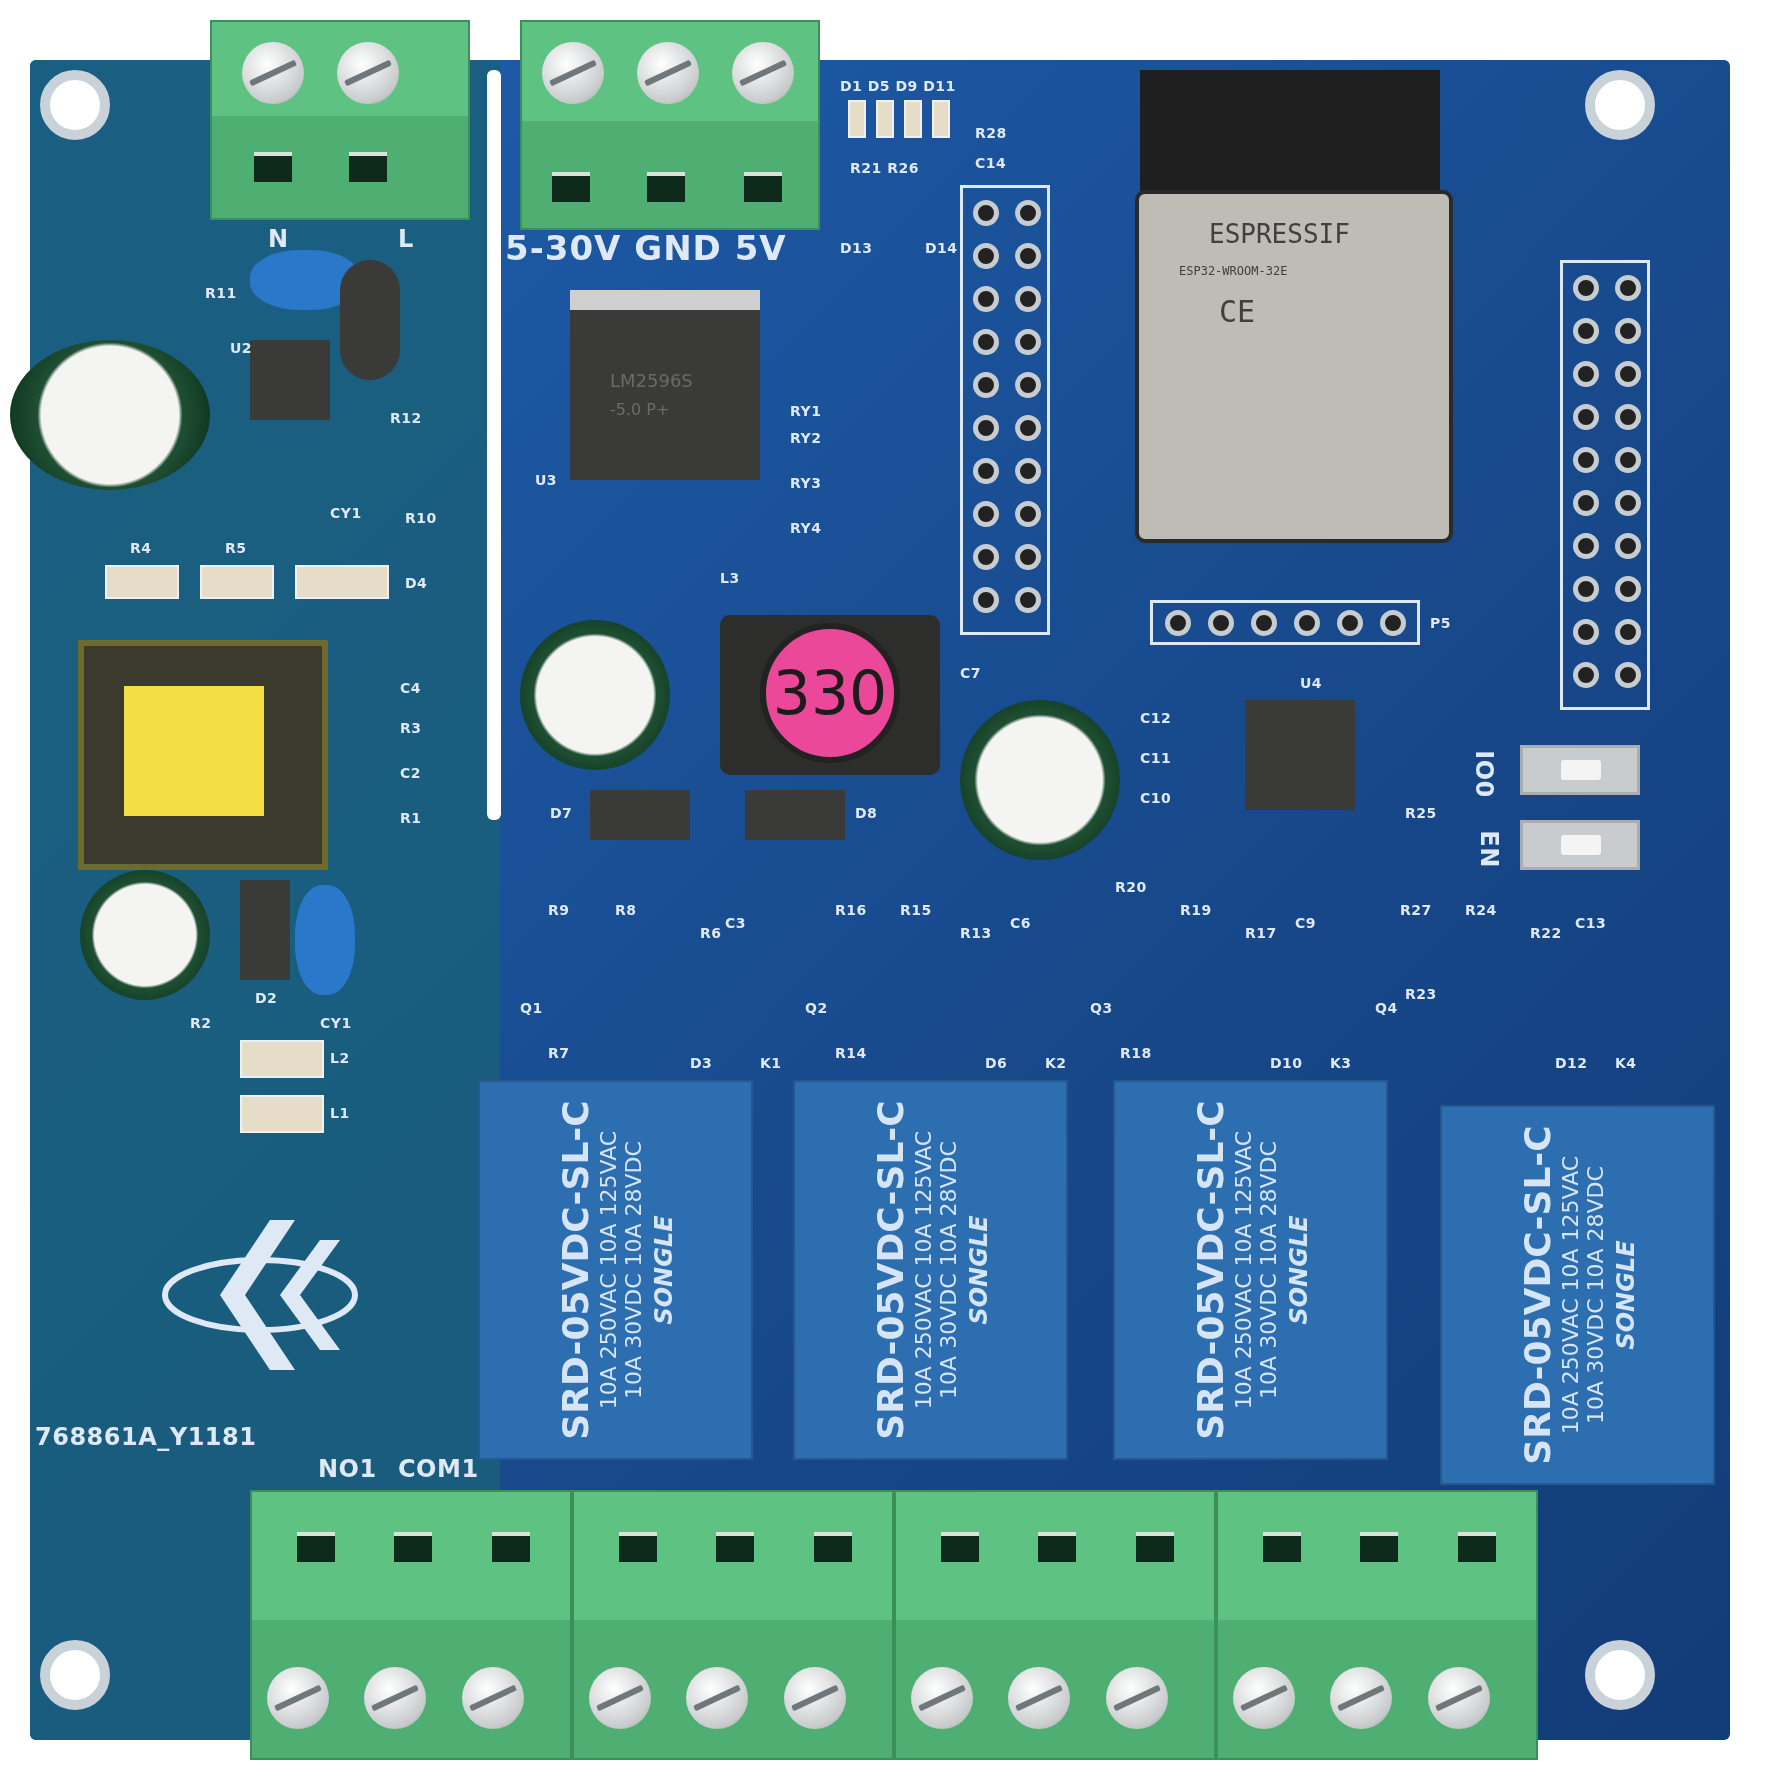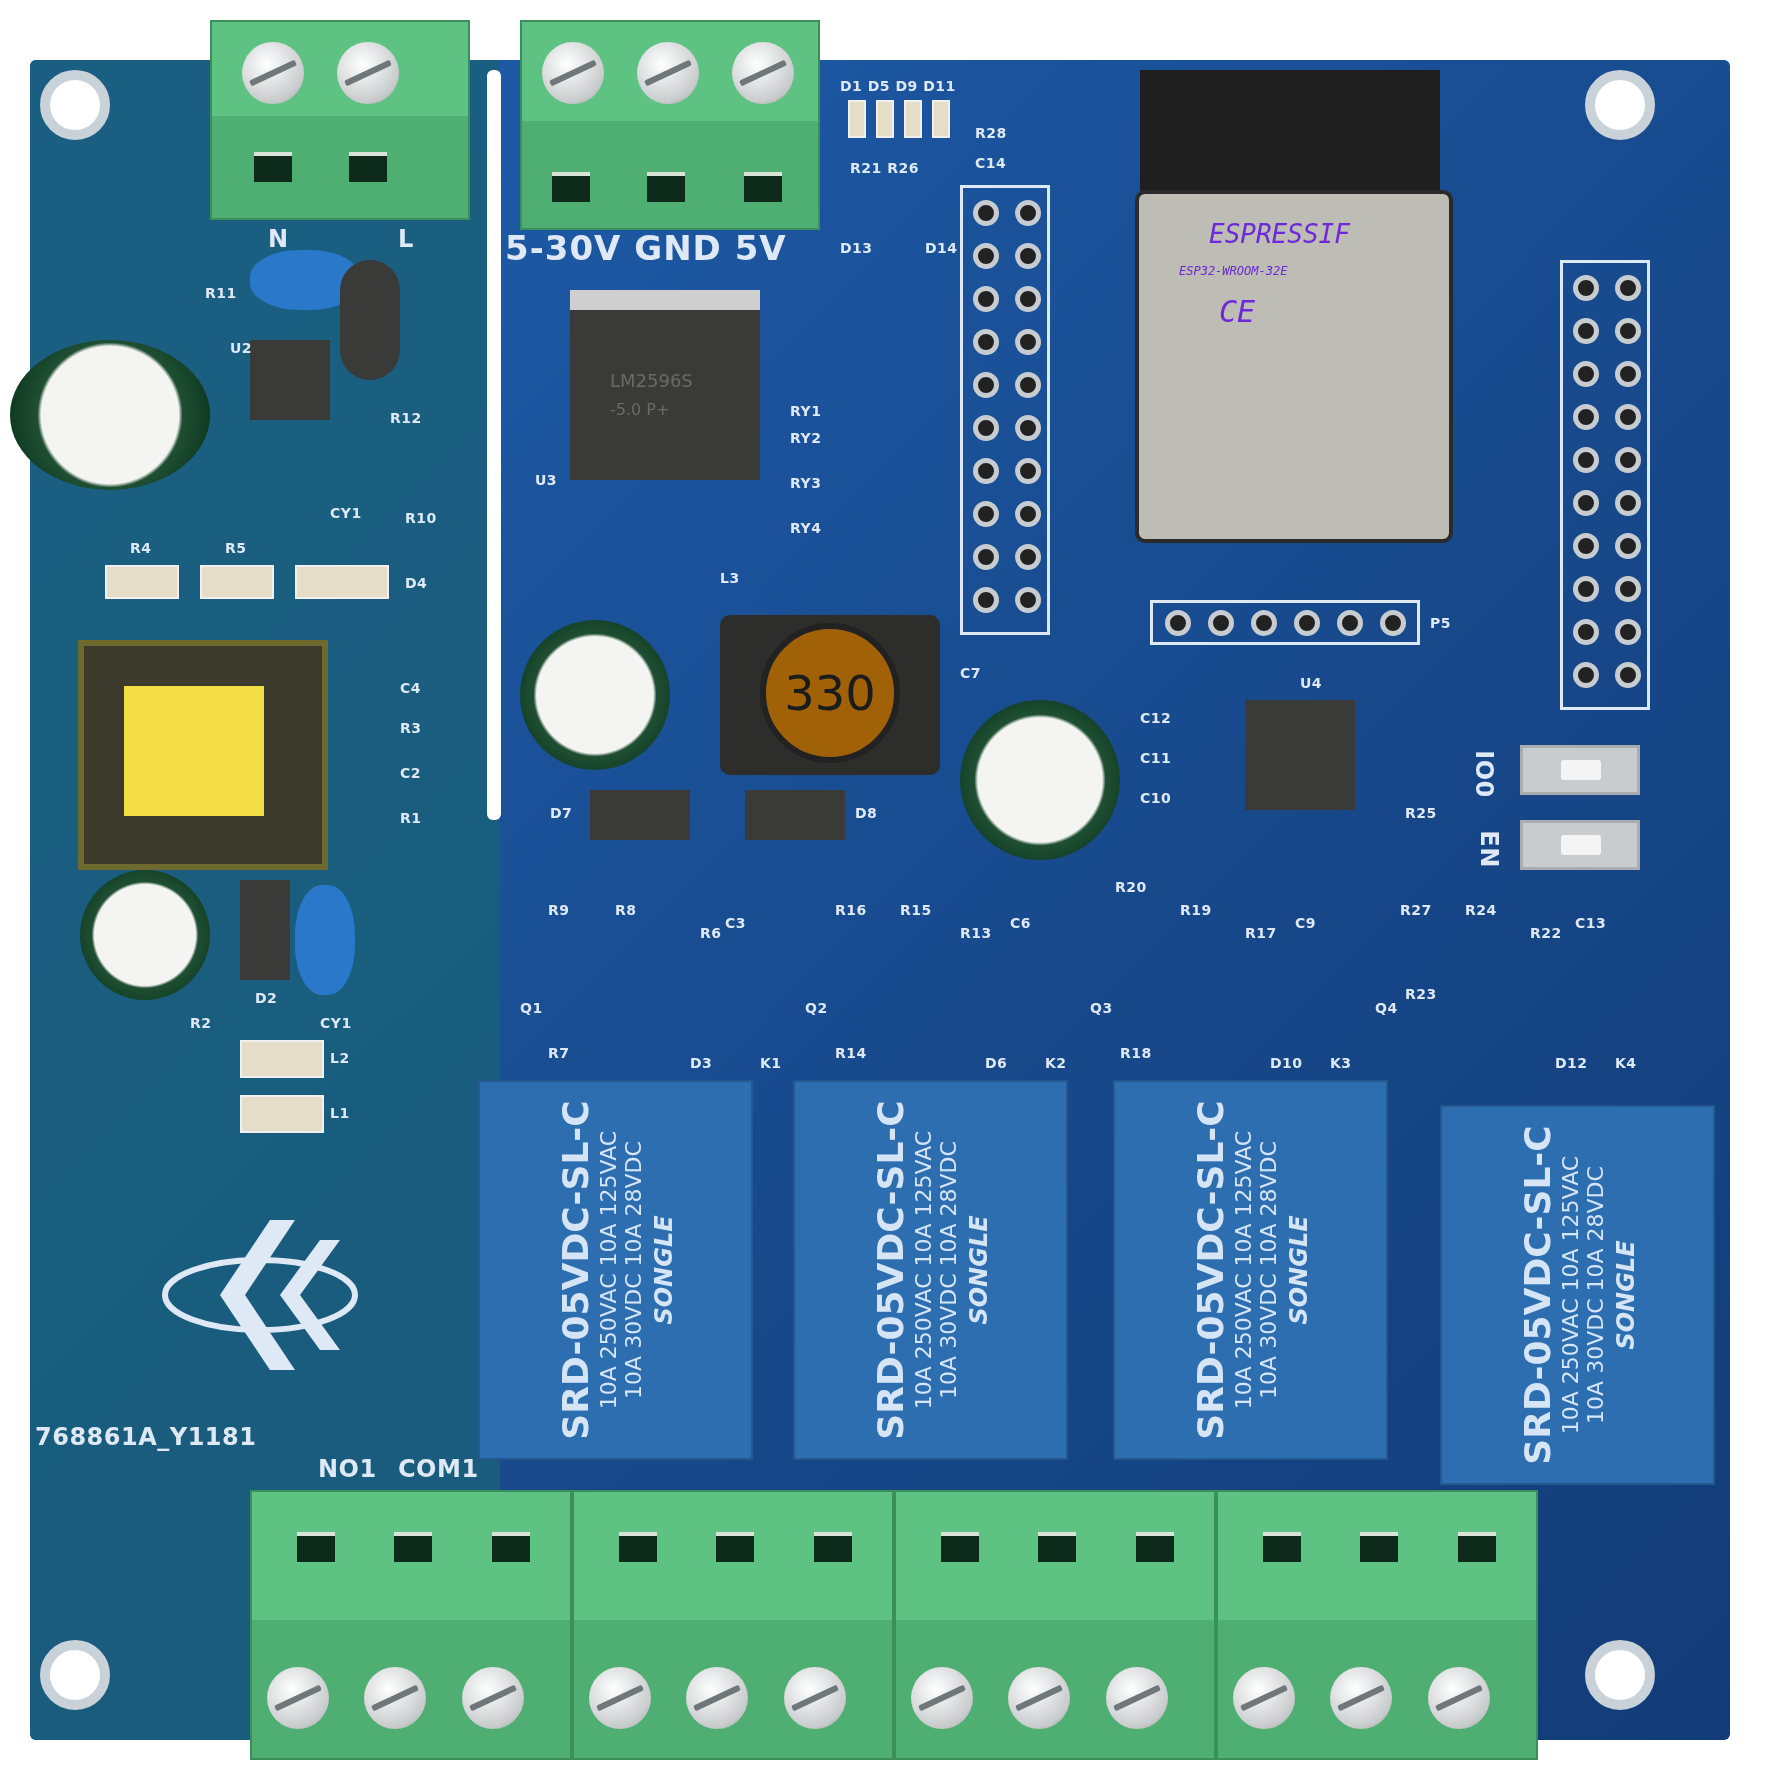--- a/index.html
+++ b/index.html
@@ -17,30 +17,30 @@
   .screw{position:absolute;width:62px;height:62px;border-radius:50%;background:radial-gradient(circle at 40% 35%,#ffffff,#c8cbcc 70%,#8d9597);}
   .screw::after{content:"";position:absolute;left:6px;right:6px;top:28px;height:6px;background:#6f777a;transform:rotate(-25deg);border-radius:2px;}
   .wslot{position:absolute;width:38px;height:26px;background:#0e2a1b;border-top:4px solid #d9e3da;}
   .relay{position:absolute;width:275px;height:380px;background:#2d6eb0;border:2px solid #24588f;box-sizing:border-box;}
   .relay .txt{position:absolute;left:50%;top:50%;transform:translate(-50%,-50%) rotate(-90deg);white-space:nowrap;color:#d6e5f6;text-align:center;}
   .relay .model{font-size:36px;font-weight:bold;display:block;}
   .relay .rating{font-size:22px;display:block;}
   .relay .brand{font-size:24px;font-weight:bold;font-style:italic;display:block;margin-top:4px;}
   .esp{position:absolute;left:1135px;top:190px;width:310px;height:345px;background:#bdbcb5;border-radius:10px;border:4px solid #2a2a2a;}
   .esp-ant{position:absolute;left:1140px;top:70px;width:300px;height:125px;background:#1f1f1f;}
-  .esp .line{position:absolute;left:20px;color:#6d28d9;font-family:"DejaVu Sans Mono",monospace;font-style:italic;}
+  .esp .line{position:absolute;left:20px;color:#404040;font-family:"DejaVu Sans Mono",monospace;}
   .header{position:absolute;border:3px solid #dfe9f5;box-sizing:border-box;}
   .pin{position:absolute;width:26px;height:26px;border-radius:50%;background:#222;border:5px solid #c7ccd0;box-sizing:border-box;}
   .ic{position:absolute;background:#3a3a38;}
   .cap{position:absolute;border-radius:50%;background:radial-gradient(circle,#f4f4f2 55%,#1f4f33 58%,#0f3a22 80%);}
   .smd{position:absolute;background:#e6ddc8;border:2px solid #f0f0f0;}
   .btn{position:absolute;width:120px;height:50px;background:#c9ccce;border:3px solid #a9adb0;box-sizing:border-box;}
   .btn::after{content:"";position:absolute;left:38px;top:12px;width:40px;height:20px;background:#f4f4f4;border-radius:3px;}
   .inductor{position:absolute;left:720px;top:615px;width:220px;height:160px;background:#2d2d2b;border-radius:10px;}
-  .inductor .ring{position:absolute;left:40px;top:8px;width:140px;height:140px;border-radius:50%;background:#a16207;border:6px solid #222;box-sizing:border-box;color:#1c1c1c;font-size:48px;display:flex;align-items:center;justify-content:center;}
+  .inductor .ring{position:absolute;left:40px;top:8px;width:140px;height:140px;border-radius:50%;background:#ec4899;border:6px solid #222;box-sizing:border-box;color:#1c1c1c;font-size:60px;display:flex;align-items:center;justify-content:center;}
   .xfmr{position:absolute;left:78px;top:640px;width:250px;height:230px;background:#3b3a2c;border:6px solid #6e6a2e;box-sizing:border-box;}
   .xfmr .core{position:absolute;left:40px;top:40px;width:140px;height:130px;background:#f3dd45;}
   .logo{position:absolute;left:160px;top:1200px;width:200px;height:180px;}
   .blue-cap{position:absolute;background:#2a78c9;border-radius:45%;}
 </style>
 </head>
 <body>
 
 <div class="pcb"></div>
 <div class="pcb-left"></div>

